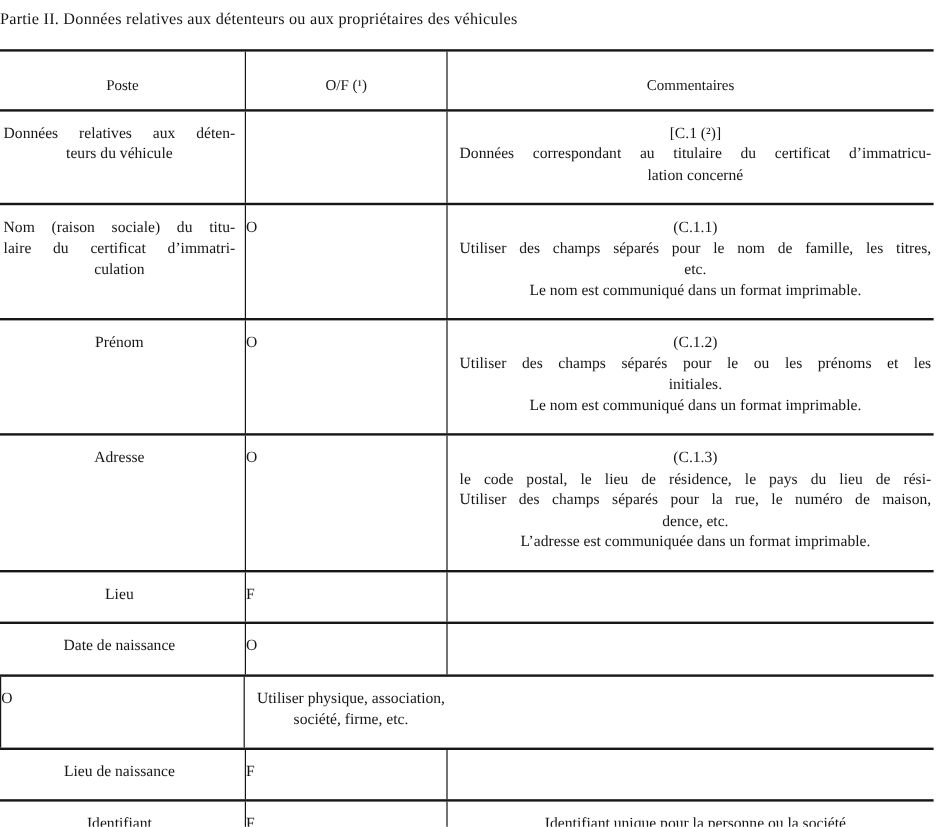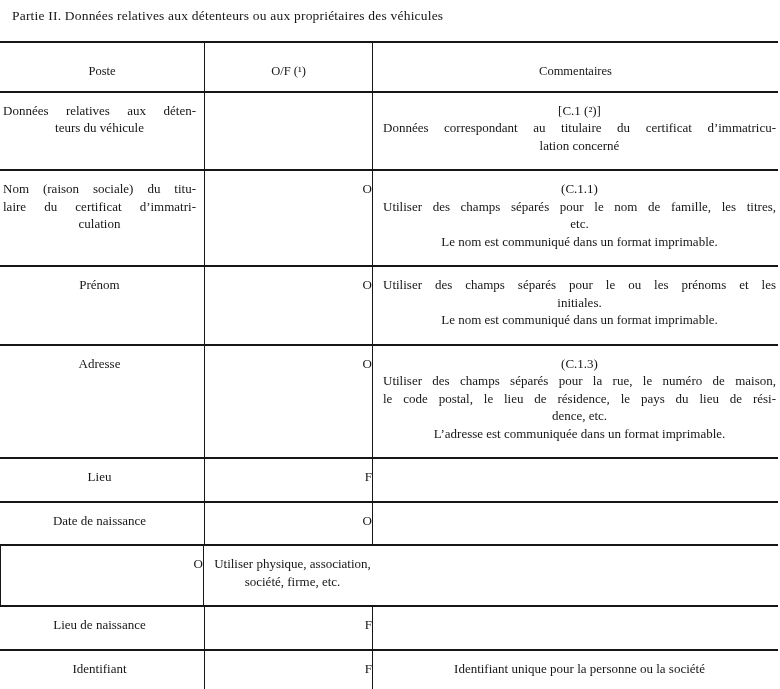--- a/index.html
+++ b/index.html
@@ -6,21 +6,21 @@
   body {
     width: 780px; height: 689px;
     background: #ffffff;
     color: #161616;
     font-family: "Liberation Serif", "DejaVu Serif", serif;
     overflow: hidden;
   }
   .title {
     font-size: 13.5px;
     line-height: 17px;
-    padding: 7px 0 0 12px;
+    padding: 7px 0 0 0;
     letter-spacing: 0.2px;
   }
   .table {
     width: 778px;
     margin-top: 17px;
     border-top: 2.5px solid #161616;
   }
   .trow {
     display: grid;
     grid-template-columns: 204px 169px 405px;
@@ -28,21 +28,21 @@
   }
   .cell { font-size: 13px; line-height: 17.5px; min-width: 0; }
   .hcell {
     display: flex; align-items: center; justify-content: center;
     font-size: 12.5px;
     padding: 20px 0 10px 0;
   }
   .of {
     border-left: 1px solid #161616;
     border-right: 1px solid #161616;
-    text-align: right;
+    text-align: left;
   }
   .of.vcell { padding: 9px 0 15px 0; }
   .poste { padding: 9px 8px 15px 3px; }
   .comments { padding: 9px 2px 15px 10px; }
   .line { text-align: center; }
   .line.j { text-align: justify; text-align-last: justify; }
   .stub { height: 5px; border-bottom: none; }
 </style>
 </head>
 <body>
@@ -83,34 +83,35 @@
             <div class="line">etc.</div>
             <div class="line">Le nom est communiqué dans un format imprimable.</div>
           </div>
         </div>
         <div class="trow">
           <div class="cell poste">
             <div class="line">Prénom</div>
           </div>
           <div class="cell of vcell">O</div>
           <div class="cell comments">
+            <div class="line">(C.1.2)</div>
             <div class="line j">Utiliser des champs séparés pour le ou les prénoms et les</div>
             <div class="line">initiales.</div>
             <div class="line">Le nom est communiqué dans un format imprimable.</div>
           </div>
         </div>
         <div class="trow">
           <div class="cell poste">
             <div class="line">Adresse</div>
           </div>
           <div class="cell of vcell">O</div>
           <div class="cell comments">
             <div class="line">(C.1.3)</div>
+            <div class="line j">le code postal, le lieu de résidence, le pays du lieu de rési-</div>
             <div class="line j">Utiliser des champs séparés pour la rue, le numéro de maison,</div>
-            <div class="line j">le code postal, le lieu de résidence, le pays du lieu de rési-</div>
             <div class="line">dence, etc.</div>
             <div class="line">L’adresse est communiquée dans un format imprimable.</div>
           </div>
         </div>
         <div class="trow">
           <div class="cell poste">
             <div class="line">Lieu</div>
           </div>
           <div class="cell of vcell">F</div>
         </div>

